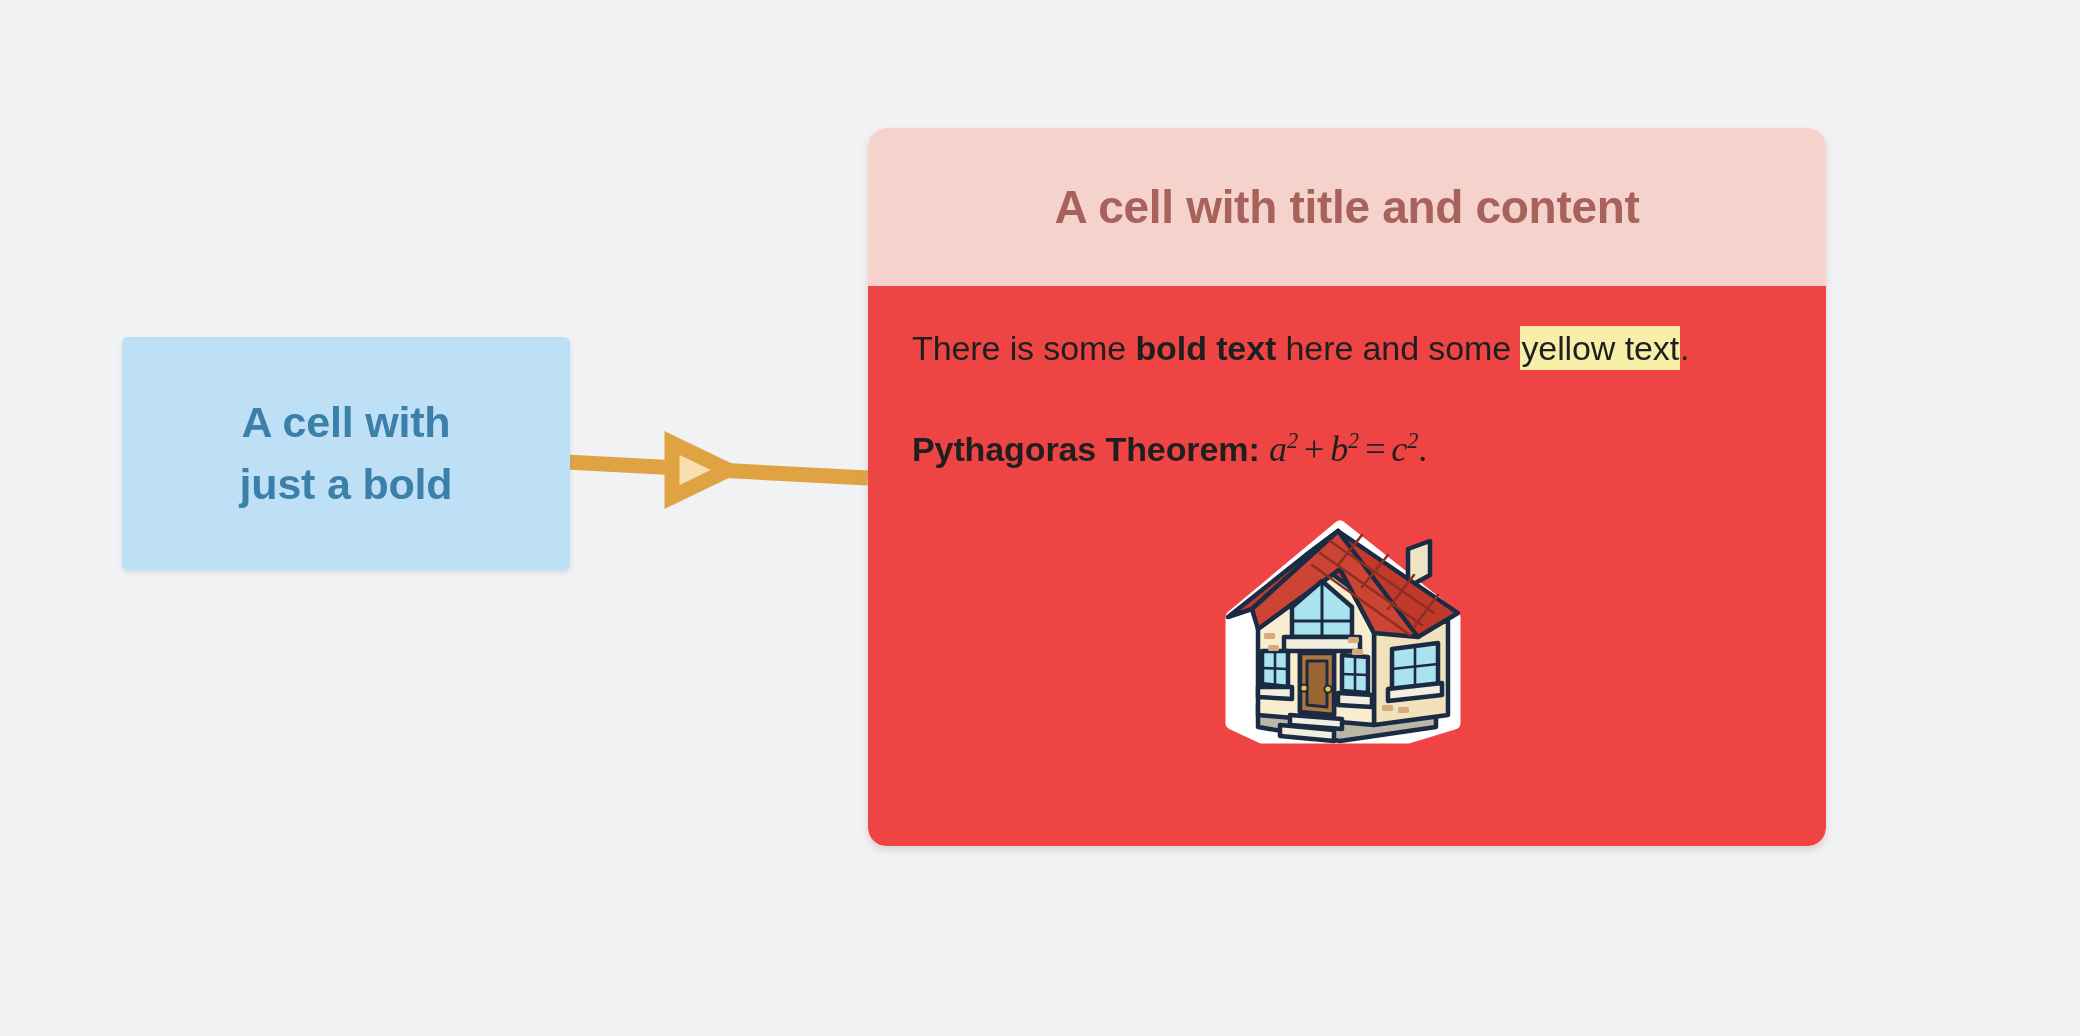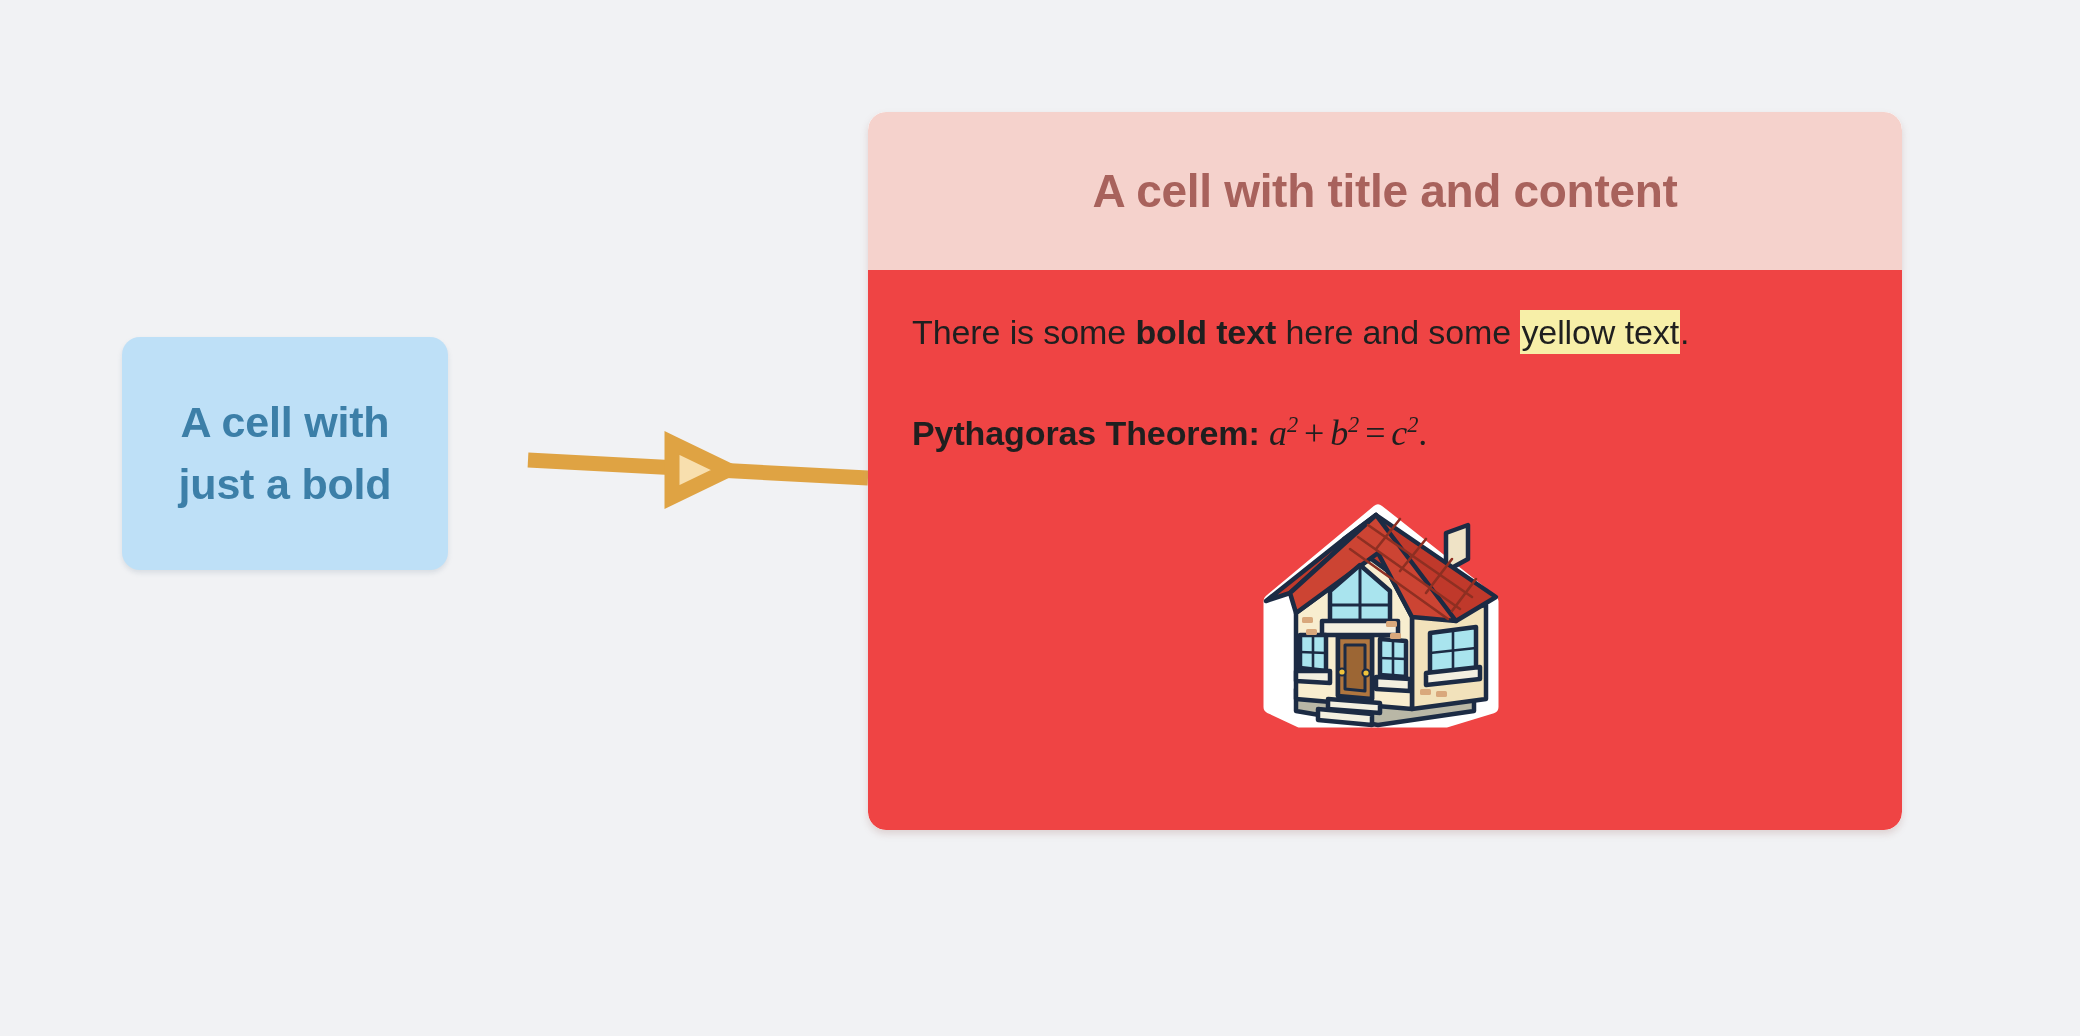--- a/index.html
+++ b/index.html
@@ -29,46 +29,46 @@
     width: 2080px;
     height: 1036px;
     pointer-events: none;
   }
 
   
   .cell-title-only {
     position: absolute;
     left: 122px;
     top: 337px;
-    width: 326px;
+    width: 448px;
     height: 233px;
     box-sizing: border-box;
     background: #bee0f7;
-    border-radius: 18px;
+    border-radius: 6px;
     box-shadow: 0 3px 5px rgba(120, 140, 160, 0.20);
     display: flex;
     align-items: center;
     justify-content: center;
     padding: 0 26px;
   }
   .cell-title-only .label {
     color: #3c7fa8;
     font-size: 43px;
     font-weight: bold;
     line-height: 1.42;
     text-align: center;
     letter-spacing: -0.2px;
   }
 
   
   .cell-card {
     position: absolute;
     left: 868px;
-    top: 112px;
-    width: 1034px;
+    top: 128px;
+    width: 958px;
     border-radius: 18px;
     box-shadow: 0 4px 7px rgba(180, 140, 135, 0.30);
     overflow: hidden;
     background: #ffffff;
   }
   .card-header {
     background: #f5d2cc;
     border-radius: 18px 18px 0 0;
     height: 158px;
     display: flex;

